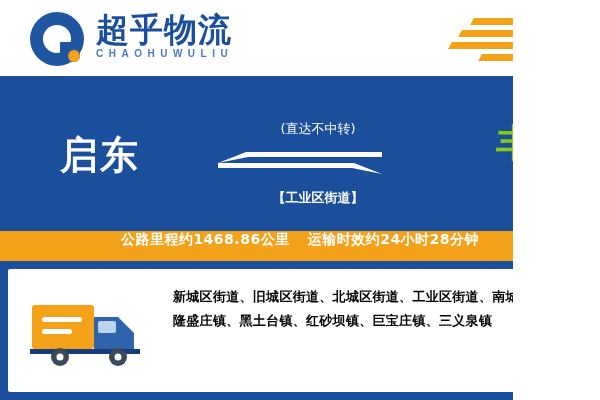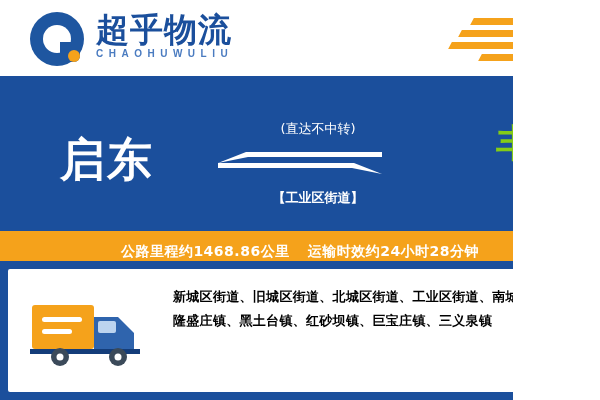--- a/index.html
+++ b/index.html
@@ -118,21 +118,21 @@
     width: 600px;
     height: 155px;
     background: #1b4f9c;
     padding-left: 36px;
   }
   .city-left {
     position: absolute;
     left: 60px;
     top: 54px;
     font-family: Liberation Serif, serif;
-    font-size: 45px;
+    font-size: 38px;
     font-weight: bold;
     color: #ffffff;
     letter-spacing: 2px;
   }
   .city-right {
     position: absolute;
     right: 60px;
     top: 42px;
     font-family: "DejaVu Sans", sans-serif;
     font-size: 38px;
@@ -172,21 +172,21 @@
 
   
   .orange-bar {
     position: absolute;
     left: 0;
     top: 231px;
     width: 600px;
     height: 30px;
     background: #f5a21b;
     display: flex;
-    align-items: flex-end;
+    align-items: flex-start;
     justify-content: center;
   }
   .orange-bar .txt {
     font-family: "DejaVu Sans", sans-serif;
     font-size: 14px;
     font-weight: bold;
     color: #ffffff;
     letter-spacing: 0.5px;
   }
   .orange-bar .gap { display: inline-block; width: 18px; }

